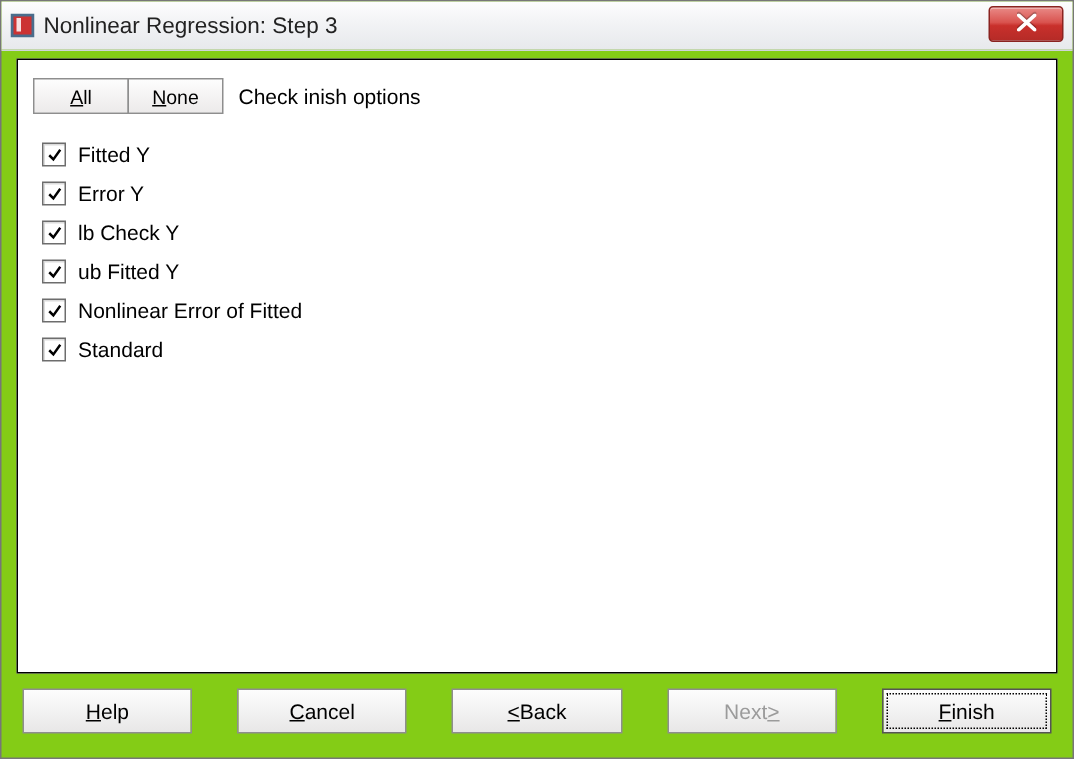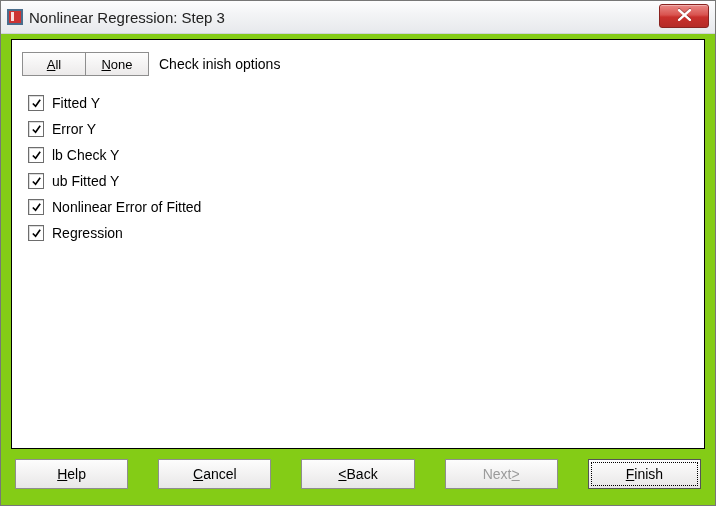--- a/index.html
+++ b/index.html
@@ -232,21 +232,21 @@
             </svg>
           </span>
           <span>Nonlinear Error of Fitted</span>
         </div>
         <div class="check-item">
           <span class="checkbox">
             <svg width="11" height="11" viewBox="0 0 12 12">
               <path d="M2 6 L5 9 L10 2" fill="none" stroke="#000" stroke-width="1.8"></path>
             </svg>
           </span>
-          <span>Regression</span>
+          <span>Standard</span>
         </div>
       </div>
 
   </div>
 
   <div class="button-row">
     <button class="big-btn"><span class="u">H</span>elp</button>
     <button class="big-btn"><span class="u">C</span>ancel</button>
     <button class="big-btn"><span class="u">&lt;</span> Back</button>
     <button class="big-btn disabled">Next <span class="u">&gt;</span></button>

